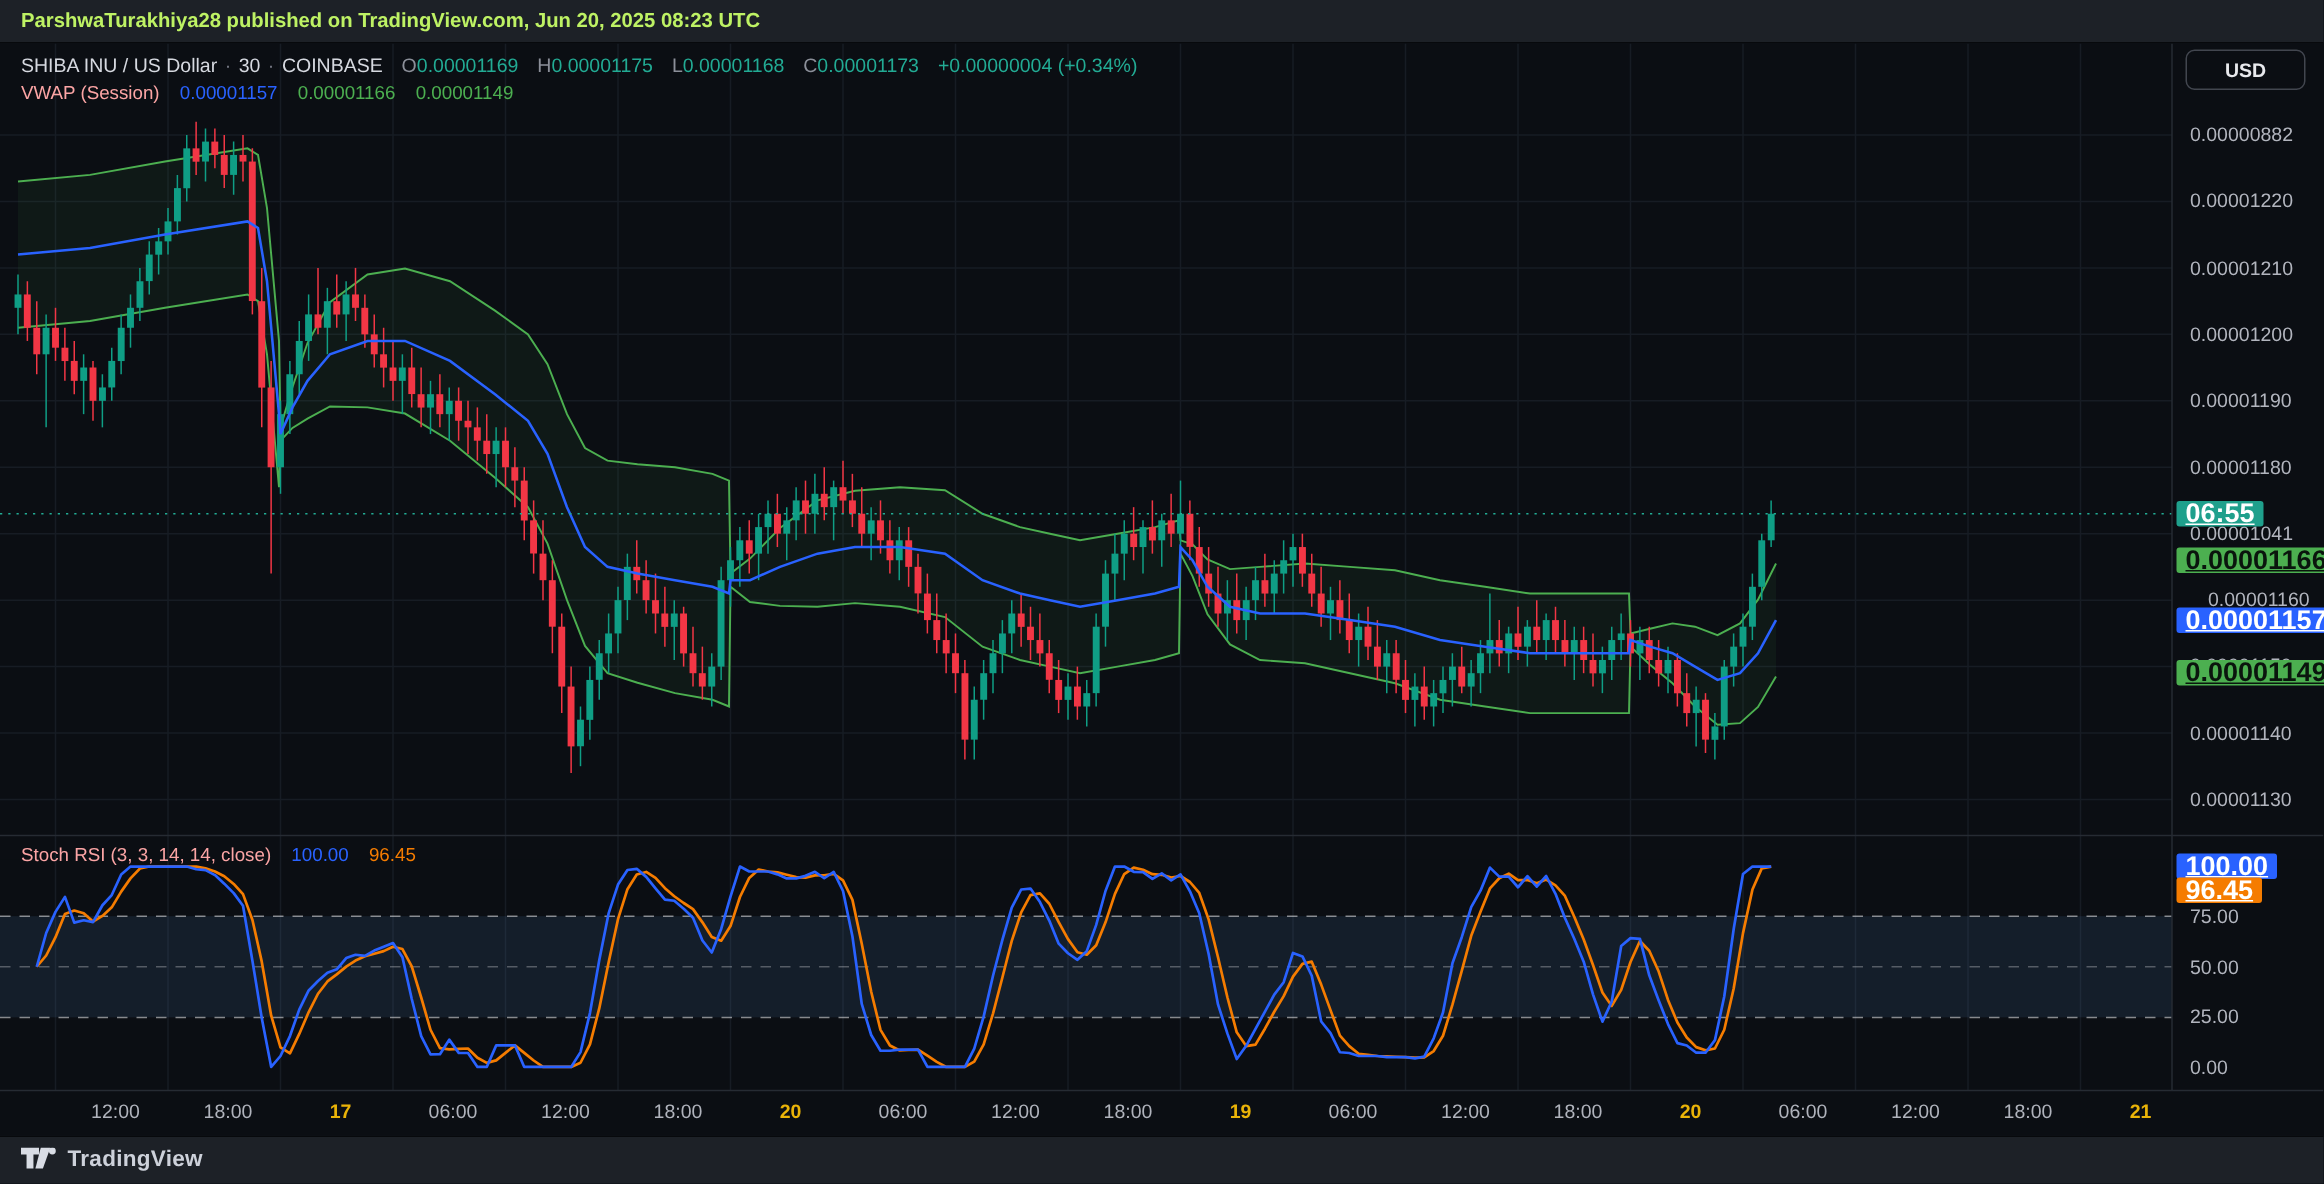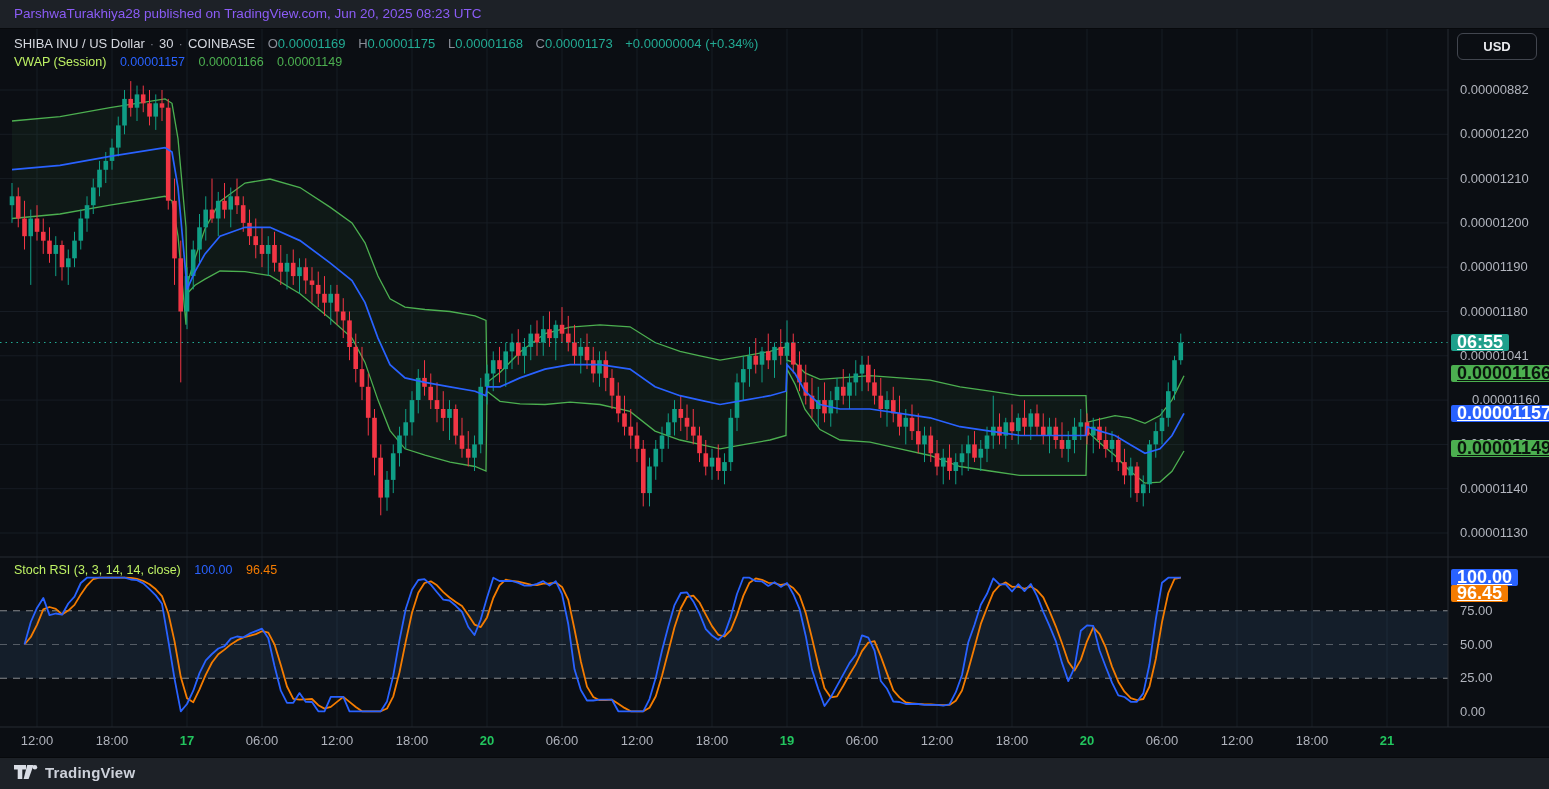--- a/index.html
+++ b/index.html
@@ -1,37 +1,37 @@
 <!DOCTYPE html>
 <html><head>
 <meta charset="utf-8">
 <style>
   html,body{margin:0;padding:0;width:1549px;height:789px;overflow:hidden;background:#0b0e13;
     font-family:"Liberation Sans","DejaVu Sans",sans-serif;-webkit-font-smoothing:antialiased;}
   #topbar{position:absolute;left:0;top:0;width:1549px;height:29px;background:#1d2127;border-bottom:1px solid #07090c;box-sizing:border-box;}
-  #topbar .txt{position:absolute;left:14px;top:0;line-height:28px;font-size:13.5px;font-weight:400;color:#8b5cf6;white-space:nowrap;}
+  #topbar .txt{position:absolute;left:14px;top:0;line-height:28px;font-size:13.5px;font-weight:700;color:#bef264;white-space:nowrap;}
   #chart{position:absolute;left:0;top:29px;width:1549px;height:544px;background:#0b0e13;}
   #plot-svg{position:absolute;left:0;top:0;}
   .legend{position:absolute;left:14px;white-space:nowrap;font-size:13px;z-index:5;}
   .legend .sym{color:#d6d9e0;}
   .legend .sep{color:#787b86;padding:0 5px;}
   .legend .olbl{color:#8b8f99;margin-left:9px;}
   .legend .oval{color:#22ab94;}
   .legend .chg{color:#22ab94;margin-left:9px;}
   .legend2{position:absolute;left:14px;white-space:nowrap;font-size:12.5px;z-index:5;}
-  .legend2 .lbl{color:#bef264;}
+  .legend2 .lbl{color:#fca5a5;}
   .legend2 .v{margin-left:10px;}
   #usd-btn{position:absolute;left:1457px;top:4px;width:78px;height:25px;border:1px solid #42464f;border-radius:6px;
     color:#e8e9ed;font-size:13px;font-weight:700;text-align:center;line-height:25px;background:transparent;z-index:6;}
   #price-axis{position:absolute;left:1448px;top:0;width:101px;height:728px;z-index:4;}
   .ptick{position:absolute;left:12px;font-size:13px;color:#b2b5be;white-space:nowrap;}
   .badge{position:absolute;left:3px;height:17px;line-height:17px;border-radius:2px;padding:0 6px;font-size:18px;font-weight:700;white-space:nowrap;z-index:5;text-decoration:underline;}
   #time-axis{position:absolute;left:0;top:698px;width:1448px;height:30px;z-index:4;}
-  .ttick{position:absolute;top:6px;transform:translateX(-50%);font-size:13px;color:#b0b3bc;white-space:nowrap;}
-  .ttick.major{color:#22c55e;font-weight:700;}
+  .ttick{position:absolute;top:6px;transform:translateX(-50%);font-size:13px;color:#b0b3bc;white-space:nowrap;margin-left:40px;}
+  .ttick.major{color:#eab308;font-weight:700;}
   #bottombar{position:absolute;left:0;top:757px;width:1549px;height:32px;background:#1d2127;border-top:1px solid #07090c;box-sizing:border-box;}
   #brand{position:absolute;left:14px;top:6px;display:flex;align-items:center;gap:7px;}
   #brand .bname{color:#cdd1da;font-size:15px;font-weight:700;letter-spacing:.2px;}
 </style>
 </head>
 <body>
 
 <div id="topbar">
   <span class="txt">ParshwaTurakhiya28 published on TradingView.com, Jun 20, 2025 08:23 UTC</span>
 </div>

